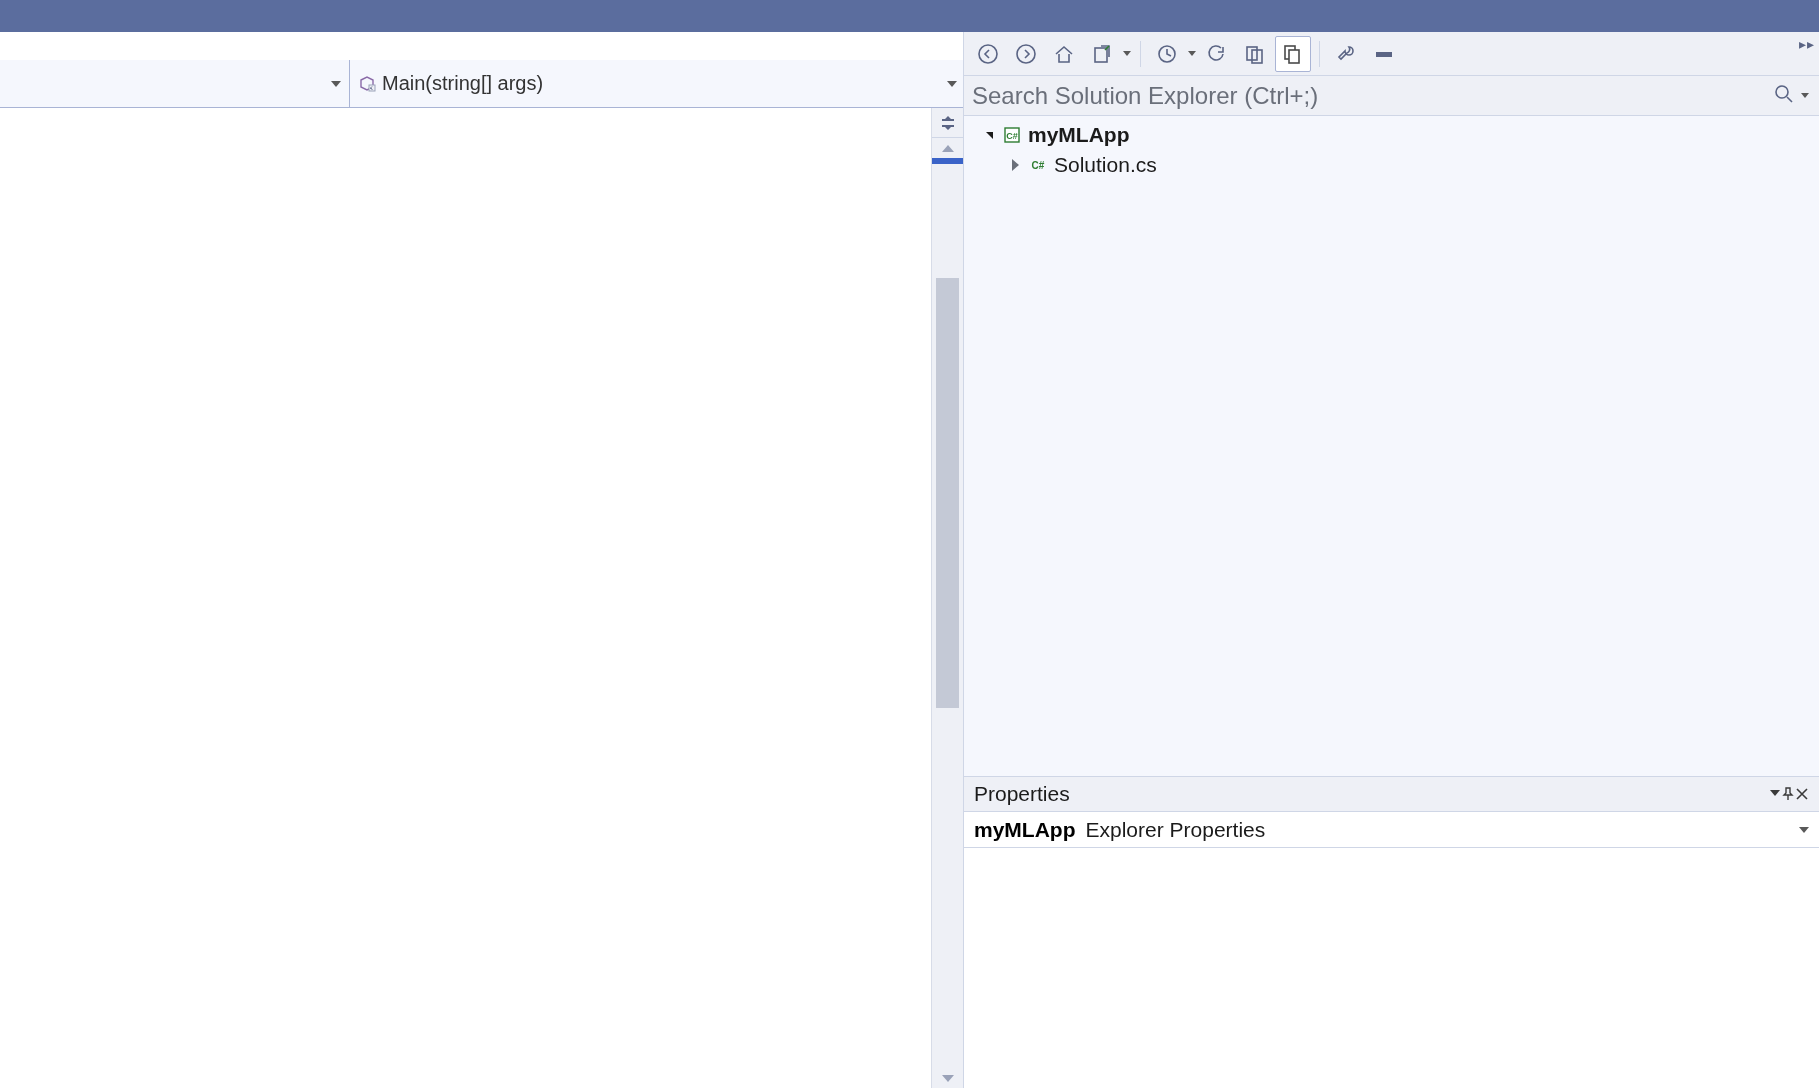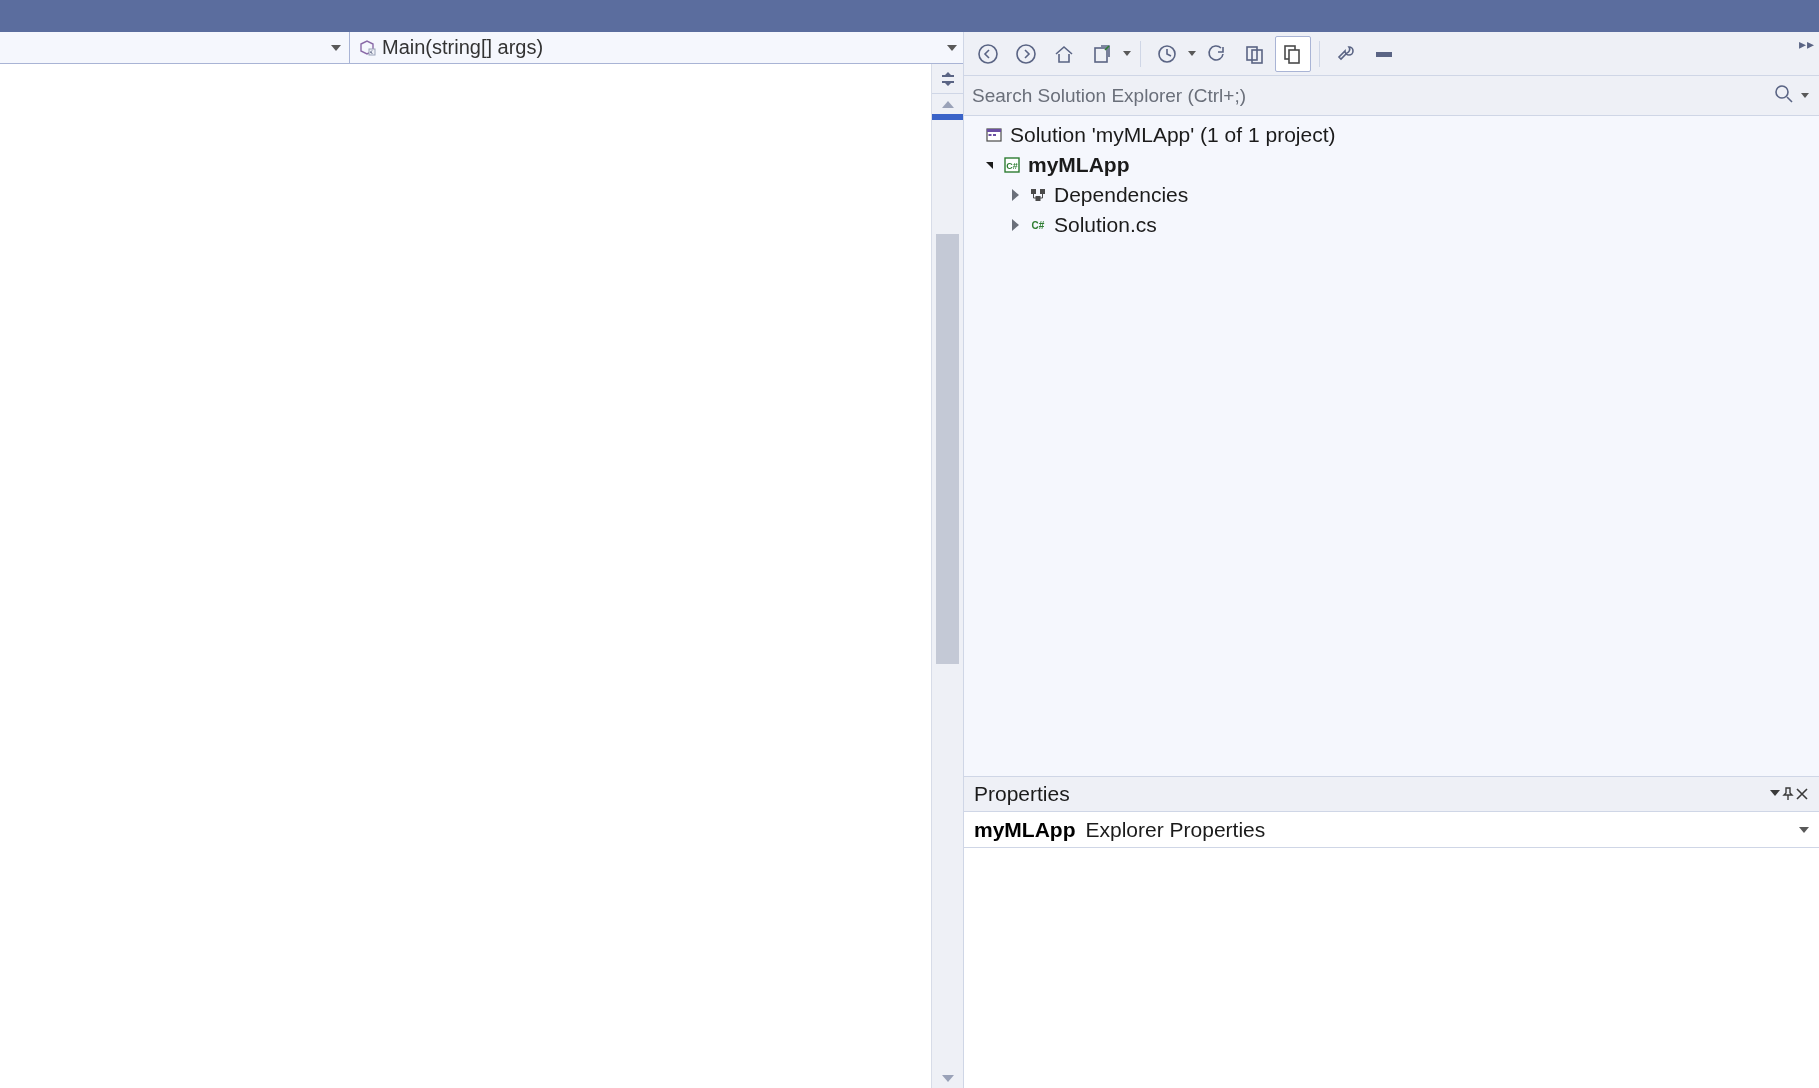--- a/index.html
+++ b/index.html
@@ -26,24 +26,25 @@
 
 .editor-col {
   flex: 0 0 964px;
   display: flex;
   flex-direction: column;
   border-right: 1px solid #cfd6e6;
 }
 
 
 .navrow {
-  height: 32px;
+  height: 48px;
   display: flex;
   background: #f5f7fd;
   border-bottom: 1px solid #a9b4d5;
+  margin-top: 28px;
 }
 .navcell {
   display: flex;
   align-items: center;
   padding: 0 8px;
   font-size: 20px;
   color: #333;
   background: #f5f7fd;
   position: relative;
 }
@@ -132,21 +133,21 @@
 
 .se-search {
   height: 40px;
   background: #eef0f6;
   border-bottom: 1px solid #cfd6e6;
   display:flex; align-items:center;
   padding: 0 8px;
 }
 .se-search input {
   flex:1; border:none; background:transparent;
-  font-size: 19px; color:#0c4a6e; outline:none;
+  font-size: 24px; color:#0c4a6e; outline:none;
 }
 .se-search input::placeholder { color:#6a6f7a; }
 .se-search .sicon { width:22px; margin-left:6px; color:#5a6484; }
 .se-search .scaret { margin-left:6px; width:10px; }
 .se-search .scaret .c { width:0;height:0;border-left:4px solid transparent;border-right:4px solid transparent;border-top:5px solid #595959; }
 
 
 .se-tree {
   flex:1;
   background:#f5f7fd;
@@ -336,64 +337,38 @@
               <circle cx="9" cy="9" r="6" class="iconstroke"></circle>
               <path d="M14 14 L19 19" class="iconstroke"></path>
             </svg>
         </span>
         <span class="scaret">
             <div class="c"></div>
           </span>
       </div>
 
       <div class="se-tree" style="position:relative;">
-        <div class="tree-row">
-          <span style="width:6px"></span>
-          <span class="ticon">
-            <svg viewBox="0 0 18 18">
-                <rect x="2" y="3" width="14" height="12" fill="#fff" stroke="#4a4a4a" stroke-width="1.2"></rect>
-                <rect x="2" y="3" width="14" height="3" fill="#6b4fa3"></rect>
-                <rect x="3.5" y="8" width="3" height="2" fill="#6b4fa3"></rect>
-                <rect x="8" y="8" width="3" height="2" fill="#6b4fa3"></rect>
-              </svg>
-          </span>
-          <span class="tlabel">Solution 'myMLApp' (1 of 1 project)</span>
-        </div>
         <div class="tree-row indent-1 sel">
           <span class="exp open2">
               <span class="t"></span>
             </span>
           <span class="ticon">
             <svg viewBox="0 0 18 18">
                 <rect x="2" y="2" width="14" height="14" fill="#fff" stroke="#2e7d32" stroke-width="1.4"></rect>
                 <text x="9" y="13" text-anchor="middle" font-size="9" font-weight="700" fill="#2e7d32">C#</text>
               </svg>
           </span>
           <span class="tlabel bold">myMLApp</span>
         </div>
         <div class="tree-row indent-2">
           <span class="exp closed">
               <span class="t"></span>
             </span>
           <span class="ticon">
             <svg viewBox="0 0 18 18">
-                <rect x="2" y="3" width="5" height="5" fill="#4a4a4a"></rect>
-                <rect x="11" y="3" width="5" height="5" fill="#4a4a4a"></rect>
-                <rect x="6.5" y="10" width="5" height="5" fill="#4a4a4a"></rect>
-                <path d="M4.5 8 V12 H7 M13.5 8 V12 H11" stroke="#4a4a4a" stroke-width="1" fill="none"></path>
-              </svg>
-          </span>
-          <span class="tlabel">Dependencies</span>
-        </div>
-        <div class="tree-row indent-2">
-          <span class="exp closed">
-              <span class="t"></span>
-            </span>
-          <span class="ticon">
-            <svg viewBox="0 0 18 18">
                 <text x="9" y="13" text-anchor="middle" font-size="10" font-weight="700" fill="#2e7d32">C#</text>
               </svg>
           </span>
           <span class="tlabel">Solution.cs</span>
         </div>
 
       </div>
 
       <div class="props-title">
         <span class="label">Properties</span>

